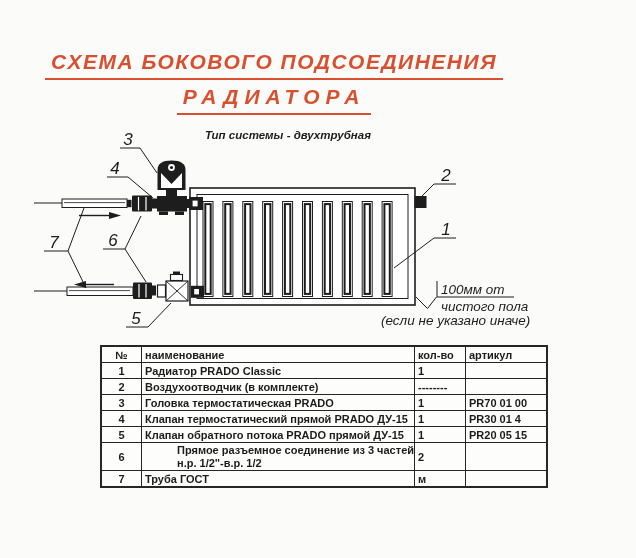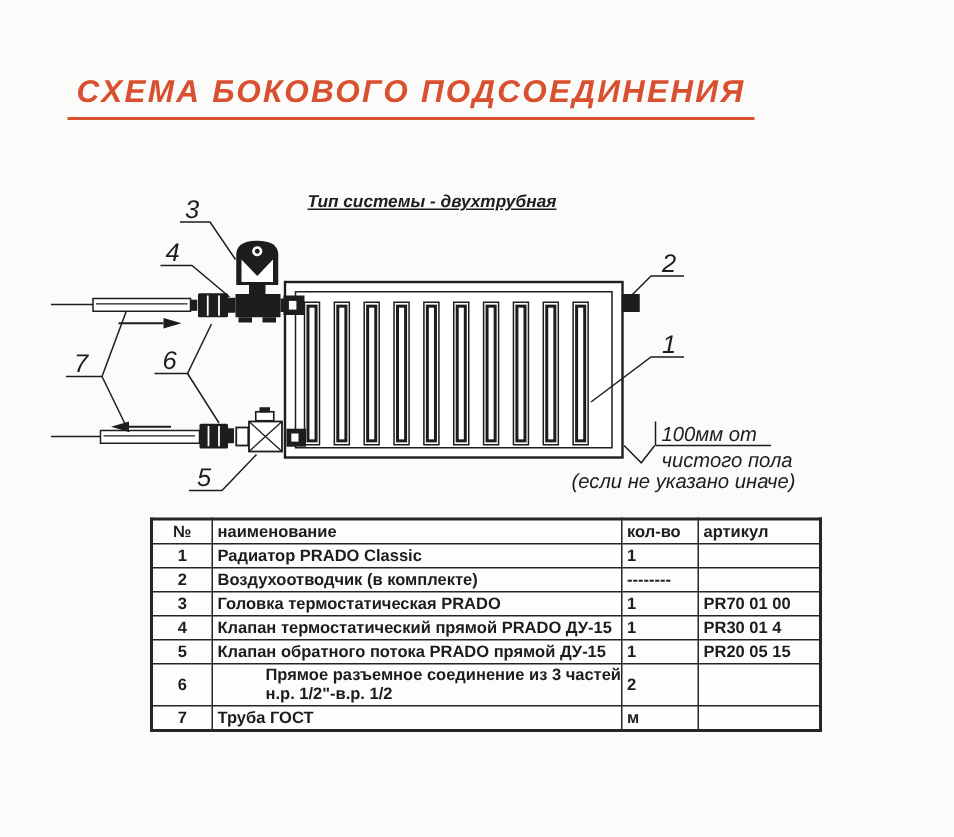--- a/index.html
+++ b/index.html
@@ -7,21 +7,21 @@
        font-family:"Liberation Sans",sans-serif;}
   .page{position:absolute;inset:0;}
   
   .title{position:absolute;top:50px;left:0;width:548px;text-align:center;color:#d8502f;}
   .title .t{display:inline-block;font-style:italic;font-weight:bold;
             border-bottom:2px solid #d8502f;padding:0 6px 4px 6px;}
   .t1{font-size:21px;letter-spacing:1.5px;}
   .t2{font-size:21px;letter-spacing:6px;margin-top:5px;}
   
   .sysinfo{position:absolute;left:205px;top:129px;font-size:11.5px;line-height:13.5px;
-           font-style:italic;font-weight:bold;color:#1d1d1d;text-decoration:underline;}
+           font-style:italic;font-weight:bold;color:#1d1d1d;}
   
   svg.diag{position:absolute;left:0;top:0;}
   .dtext{font-family:"Liberation Sans",sans-serif;font-style:italic;fill:#1d1d1d;}
   .num{font-size:17px;}
   .note{font-size:13.5px;}
   
   table.parts{position:absolute;left:100px;top:345px;width:425px;border-collapse:collapse;
               table-layout:fixed;background:#fdfdfc;}
   table.parts td{border:1.6px solid #262626;color:#1c1c1c;font-weight:bold;font-size:11px;
                  padding:0 3px;height:15px;vertical-align:middle;overflow:hidden;white-space:nowrap;}
@@ -33,20 +33,21 @@
   tr.r6 td{height:27px;}
   tr.r6 .nm2{line-height:12.5px;margin-left:32px;}
 </style>
 </head>
 <body>
 
 <div class="page">
 
   <div class="title">
     <span class="t t1">СХЕМА БОКОВОГО ПОДСОЕДИНЕНИЯ</span><br>
+    <span class="t t2">РАДИАТОРА</span>
   </div>
 
   <div class="sysinfo">
     <div>Тип системы - двухтрубная</div>
   </div>
 
   <svg class="diag" width="636" height="558" viewBox="0 0 636 558">
     <defs>
       <g id="slot">
         <rect x="0" y="0" width="10" height="95" fill="#ffffff" stroke="#1d1d1d" stroke-width="1"></rect>

